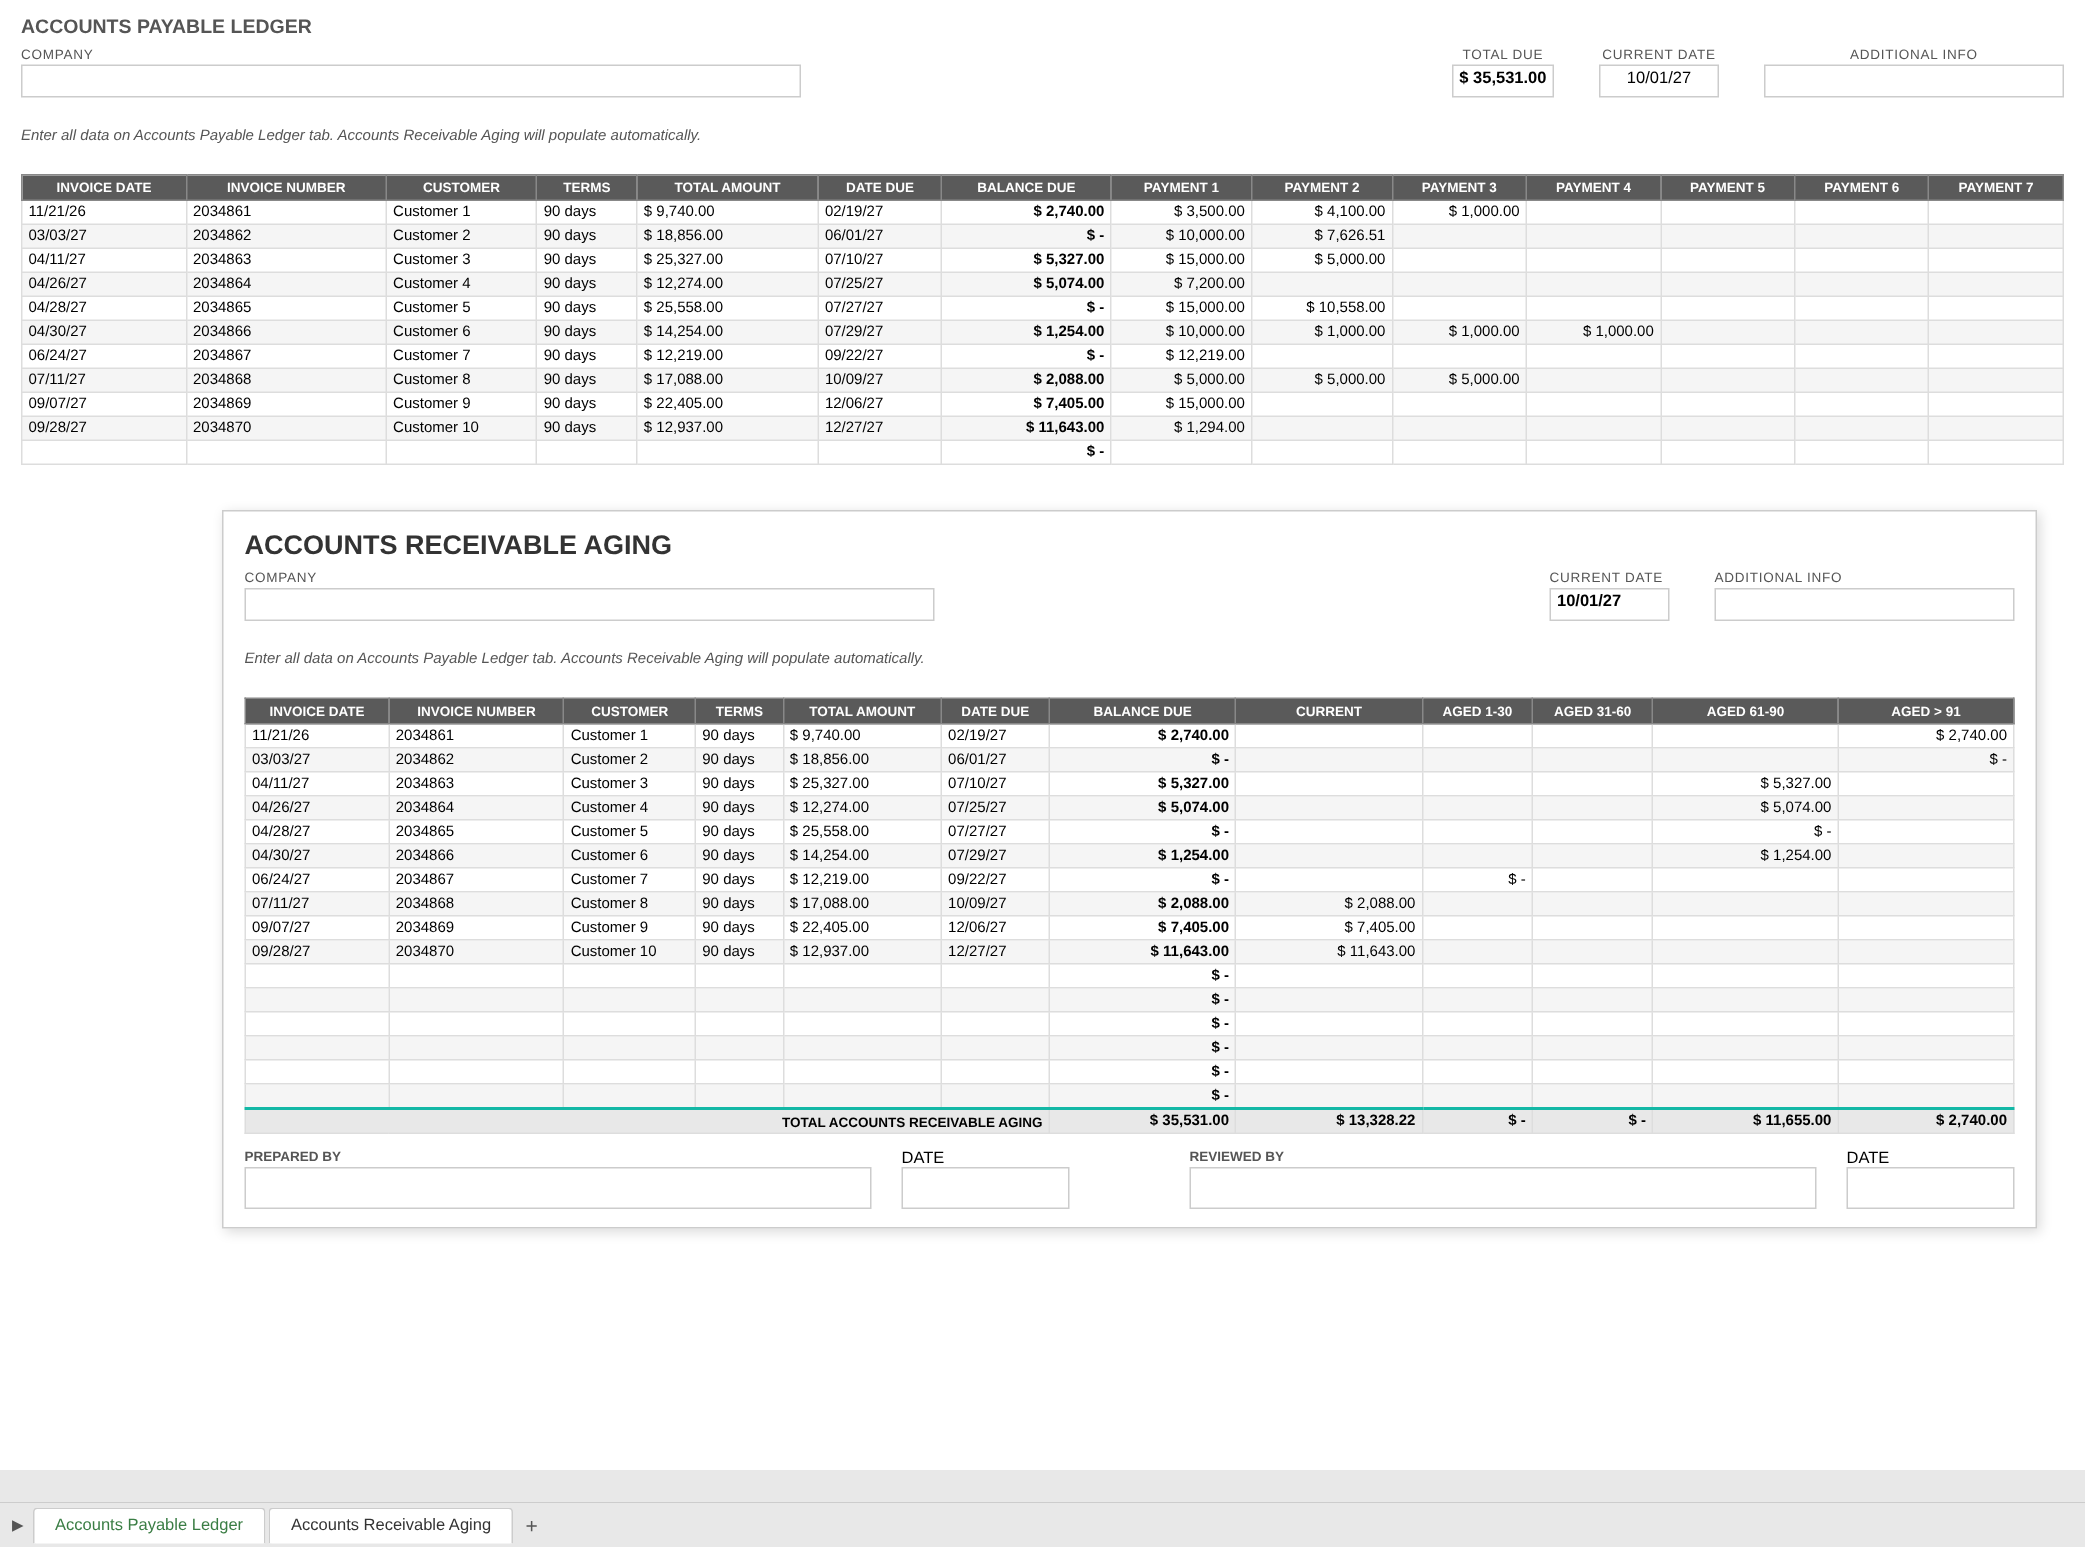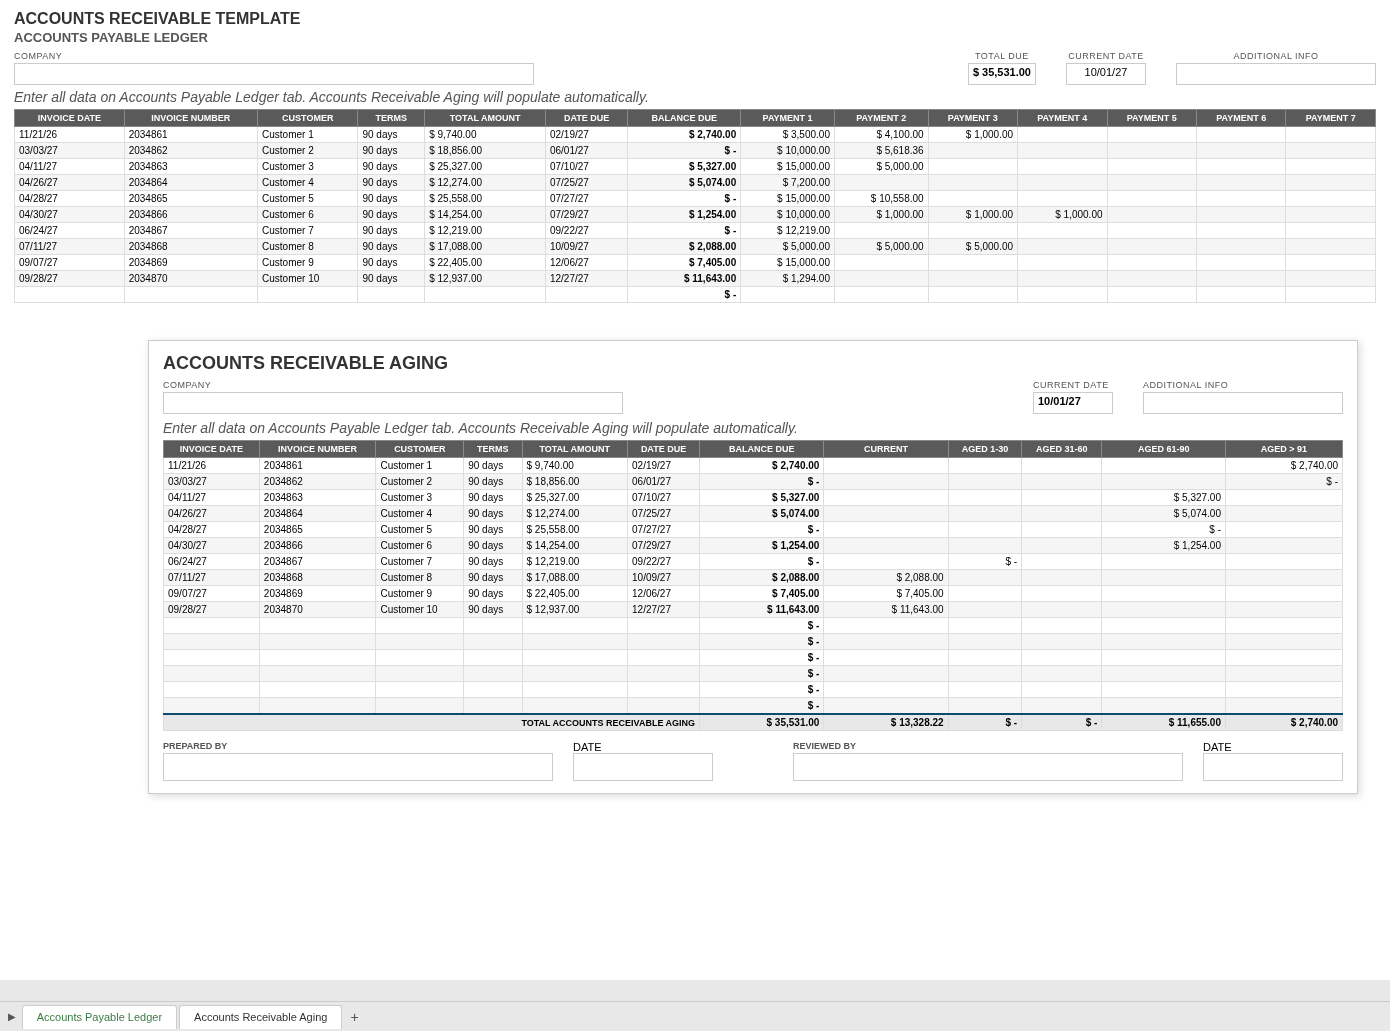--- a/index.html
+++ b/index.html
@@ -83,23 +83,23 @@
 
     .total-due-value {
       font-weight: bold;
       font-size: 11px;
       padding: 2px 4px;
       border: 1px solid #ccc;
       min-height: 22px;
     }
 
     .instruction-text {
-      font-size: 14px;
+      font-size: 10px;
       color: #555;
-      margin: 4px 0;
+      margin: 20px 0;
       font-style: italic;
     }
 
     
     table {
       border-collapse: collapse;
       width: 100%;
       font-size: 10px;
     }
 
@@ -175,21 +175,21 @@
       background: #ffffff;
     }
 
     .ar-table .balance-due-cell {
       font-weight: bold;
     }
 
     .total-row td {
       font-weight: bold;
       background: #e8e8e8 !important;
-      border-top: 2px solid #0c4a6e;
+      border-top: 2px solid #14b8a6;
       font-size: 10px;
       padding-left: 36px;
     }
 
     .signature-row {
       display: flex;
       gap: 20px;
       margin-top: 10px;
     }
 
@@ -209,21 +209,21 @@
 
     .sig-field {
       border: 1px solid #ccc;
       min-height: 28px;
       width: 100%;
     }
 
     .sig-date-block {
       display: flex;
       flex-direction: column;
-      width: 140px;
+      width: 112px;
     }
 
     
     .tab-bar {
       position: fixed;
       bottom: 0;
       left: 0;
       width: 1390px;
       height: 30px;
       background: #e8e8e8;
@@ -316,21 +316,20 @@
       border: 1px solid #ccc;
       min-height: 22px;
     }
   </style>
 </head>
 <body>
 
 <div class="spreadsheet-area">
 
   <div>
-    <div class="sheet-title">ACCOUNTS RECEIVABLE TEMPLATE</div>
     <div class="sheet-subtitle">ACCOUNTS PAYABLE LEDGER</div>
 
     <div class="header-info">
       <div class="company-block">
         <div class="label-row">COMPANY</div>
         <div class="company-field"></div>
       </div>
       <div style="flex:1"></div>
       <div class="right-block" style="display:flex;gap:30px;">
         <div class="info-col">
@@ -388,21 +387,21 @@
           </tr>
           <tr>
             <td>03/03/27</td>
             <td>2034862</td>
             <td>Customer 2</td>
             <td>90 days</td>
             <td>$ 18,856.00</td>
             <td>06/01/27</td>
             <td class="balance-due-cell money">$         -</td>
             <td class="money">$ 10,000.00</td>
-            <td class="money">$  5,618.36</td>
+            <td class="money">$  7,626.51</td>
             <td class="money"></td>
             <td class="money"></td>
             <td class="money"></td>
             <td class="money"></td>
             <td class="money"></td>
           </tr>
           <tr>
             <td>04/11/27</td>
             <td>2034863</td>
             <td>Customer 3</td>

